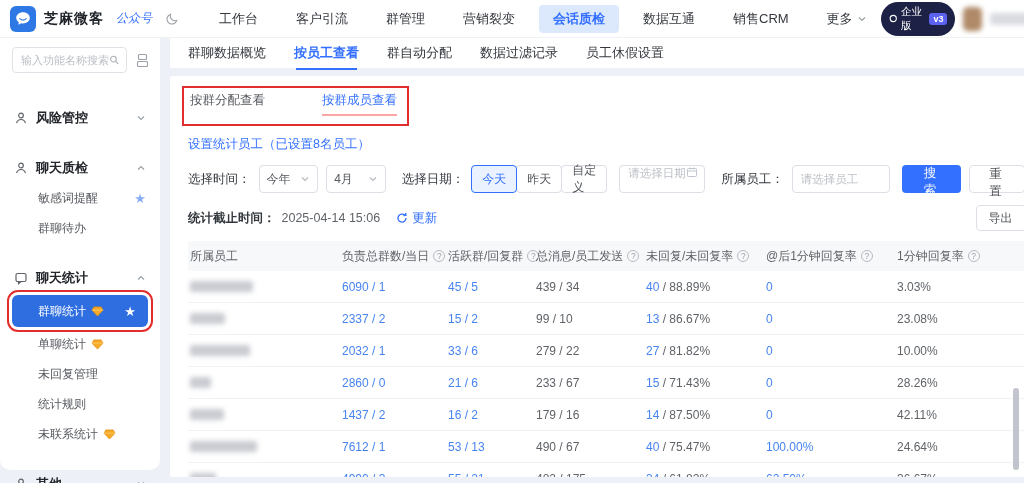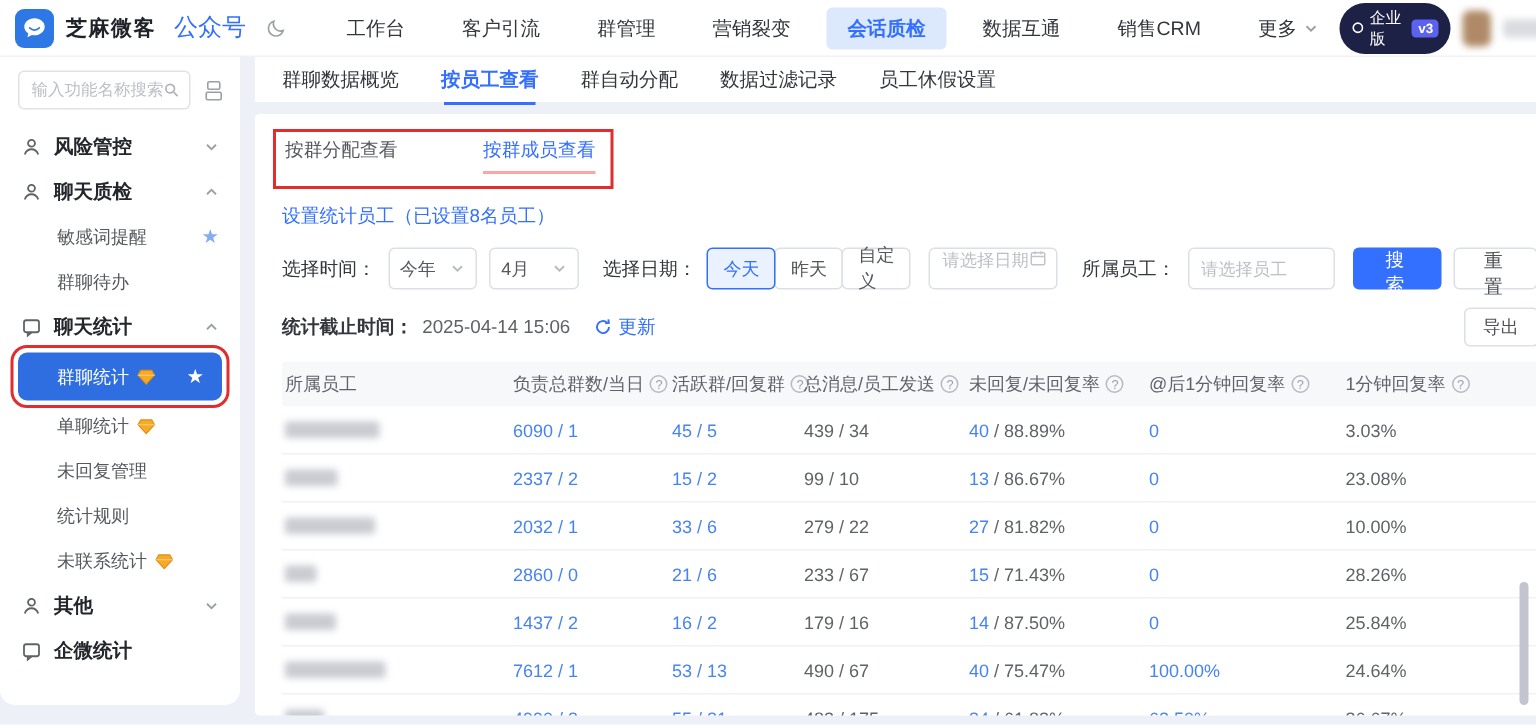--- a/index.html
+++ b/index.html
@@ -4,21 +4,21 @@
 <style>
   * { box-sizing: border-box; margin: 0; padding: 0; }
   html,body { width:1024px; height:483px; overflow:hidden; }
   body { background:#edf0f7; font-family:"Liberation Sans","DejaVu Sans",sans-serif; color:#33373d; position:relative; }
 
   
   .topbar { height:38px; background:#fff; display:flex; align-items:center; border-bottom:1px solid #f0f1f3; position:relative; z-index:3; }
   .brand-area { display:flex; align-items:center; gap:8px; padding-left:10px; flex:none; }
   .logo-sq { width:26px; height:26px; background:#2e78e6; border-radius:6px; display:flex; align-items:center; justify-content:center; }
   .brand { font-size:14px; font-weight:bold; color:#1f2329; letter-spacing:1px; }
-  .oa-link { font-size:16px; color:#3370ff; margin-left:4px; }
+  .oa-link { font-size:12px; color:#3370ff; margin-left:4px;font-style:italic; }
   .moon { margin-left:6px; display:flex; }
   .topnav { display:flex; align-items:center; margin-left:26px; gap:10px; }
   .nav-item { font-size:13px; color:#33373d; padding:5px 14px; border-radius:4px; cursor:pointer; display:flex; align-items:center; gap:4px; white-space:nowrap; }
   .nav-item.active { background:#dce9fd; color:#3370ff; font-weight:bold; }
   .topbar-right { margin-left:auto; display:flex; align-items:center; gap:8px; padding-right:14px; }
   .plan-badge { background:#1c2145; border-radius:20px; padding:3px 8px; display:flex; align-items:center; gap:4px; }
   .plan-badge .plan-txt { color:#fff; font-size:10.5px; }
   .ver-badge { background:#5b62f0; color:#fff; font-size:9px; padding:1px 4px; border-radius:3px; font-weight:bold; }
   .avatar-blur { width:22px; height:24px; border-radius:5px; background:#b08a68; filter:blur(2.5px); }
   .name-blur { width:58px; height:12px; background:#d9dbe0; border-radius:3px; filter:blur(2.5px); }
@@ -27,21 +27,21 @@
   .content { display:flex; height:445px; align-items:flex-start; }
   .sidebar { width:160px; flex:none; background:#fff; height:432px; border-radius:0 0 10px 10px; overflow:visible; position:relative; }
   .right-col { flex:1; display:flex; flex-direction:column; margin-left:10px; height:445px; }
 
   
   .search-row { padding:9px 10px 4px 12px; display:flex; align-items:center; gap:8px; }
   .search-box { flex:1; border:1px solid #e0e2e8; border-radius:4px; height:26px; display:flex; align-items:center; padding:0 6px 0 8px; }
   .search-box input { border:0; outline:0; width:100%; font-size:11px; color:#333; font-family:inherit; }
   .search-box input::placeholder { color:#bcc0c6; }
   .menu { padding-top:6px; }
-  .sec-header { height:30px; display:flex; align-items:center; gap:8px; padding:0 14px; font-size:13px; font-weight:bold; color:#23262b; cursor:pointer; }
+  .sec-header { height:30px; display:flex; align-items:center; gap:8px; padding:0 14px; font-size:13px; font-weight:bold; color:#23262b; cursor:pointer;margin-top:20px; }
   .sec-header .chev { margin-left:auto; color:#9aa0a6; display:flex; }
   .sub-item { height:30px; display:flex; align-items:center; padding-left:38px; font-size:12px; color:#55585e; cursor:pointer; position:relative; }
   .sub-item .star-b { position:absolute; right:14px; color:#85acf5; font-size:13px; }
   .sub-item.active { background:#2e6ee0; color:#fff; border-radius:6px; margin:2px 12px; height:32px; padding-left:26px; outline:2px solid #e12d2d; outline-offset:3px; }
   .sub-item.active .star-w { position:absolute; right:12px; color:#fff; font-size:13px; }
   .gem { margin-left:5px; display:inline-flex; vertical-align:-1px; }
 
   
   .tabs-row { height:30px; background:#fff; display:flex; align-items:center; gap:28px; padding-left:18px; flex:none; }
   .tab { font-size:13px; color:#33373d; cursor:pointer; position:relative; white-space:nowrap; }
@@ -428,21 +428,21 @@
             </div>
             <div class="trow">
               <div class="cell">
                 <div class="blur-bar" style="width: 34px;"></div>
               </div>
               <div class="cell v-blue">1437 / 2</div>
               <div class="cell v-blue">16 / 2</div>
               <div class="cell v-gray">179 / 16</div>
               <div class="cell"><span class="v-blue">14</span><span class="v-gray"> / 87.50%</span></div>
               <div class="cell v-blue">0</div>
-              <div class="cell v-gray">25.84%</div>
+              <div class="cell v-gray">42.11%</div>
             </div>
             <div class="trow">
               <div class="cell">
                 <div class="blur-bar" style="width: 67px;"></div>
               </div>
               <div class="cell v-blue">7612 / 1</div>
               <div class="cell v-blue">53 / 13</div>
               <div class="cell v-gray">490 / 67</div>
               <div class="cell"><span class="v-blue">40</span><span class="v-gray"> / 75.47%</span></div>
               <div class="cell v-blue">100.00%</div>

